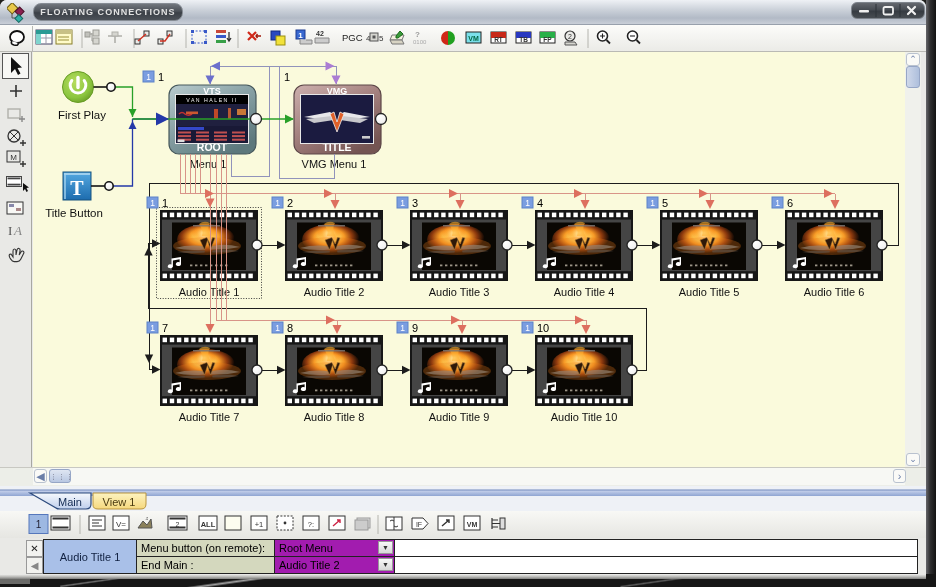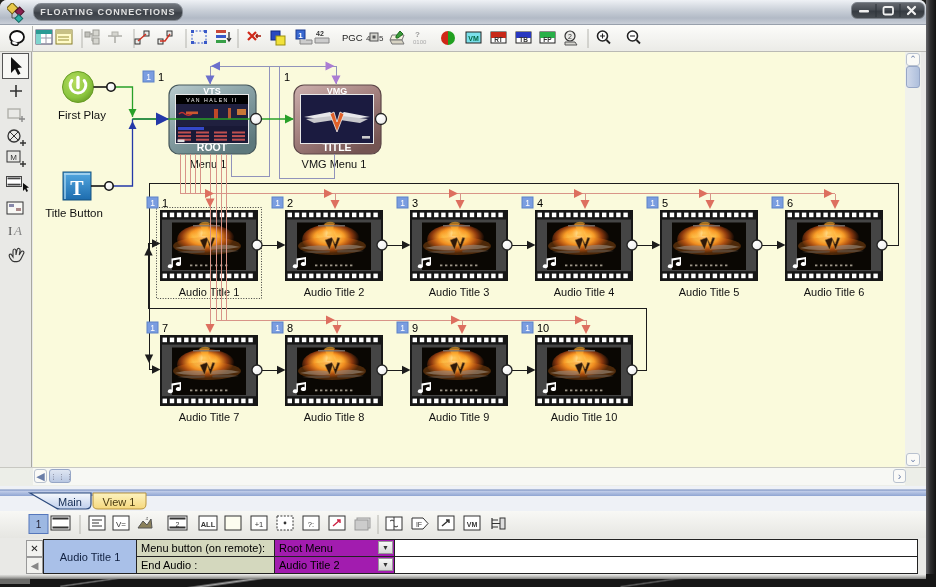--- a/index.html
+++ b/index.html
@@ -667,21 +667,21 @@
       <div class="gbtn" style="left:26px; top:18px; color:#888;">◀</div>
       <table>
         <tbody>
             <tr>
           <td class="namecell" rowspan="2">Audio Title 1</td>
           <td class="propcell">Menu button (on remote):</td>
           <td class="valcell">Root Menu<div class="drop">▼</div></td>
           <td class="restcell"></td>
         </tr>
         <tr>
-          <td class="propcell">End Audio :</td>
+          <td class="propcell">End Main :</td>
           <td class="valcell">Audio Title 2<div class="drop">▼</div></td>
           <td class="restcell"></td>
         </tr>
       </tbody>
         </table>
     </div>
   </div>
 </div>
 
 </body></html>

